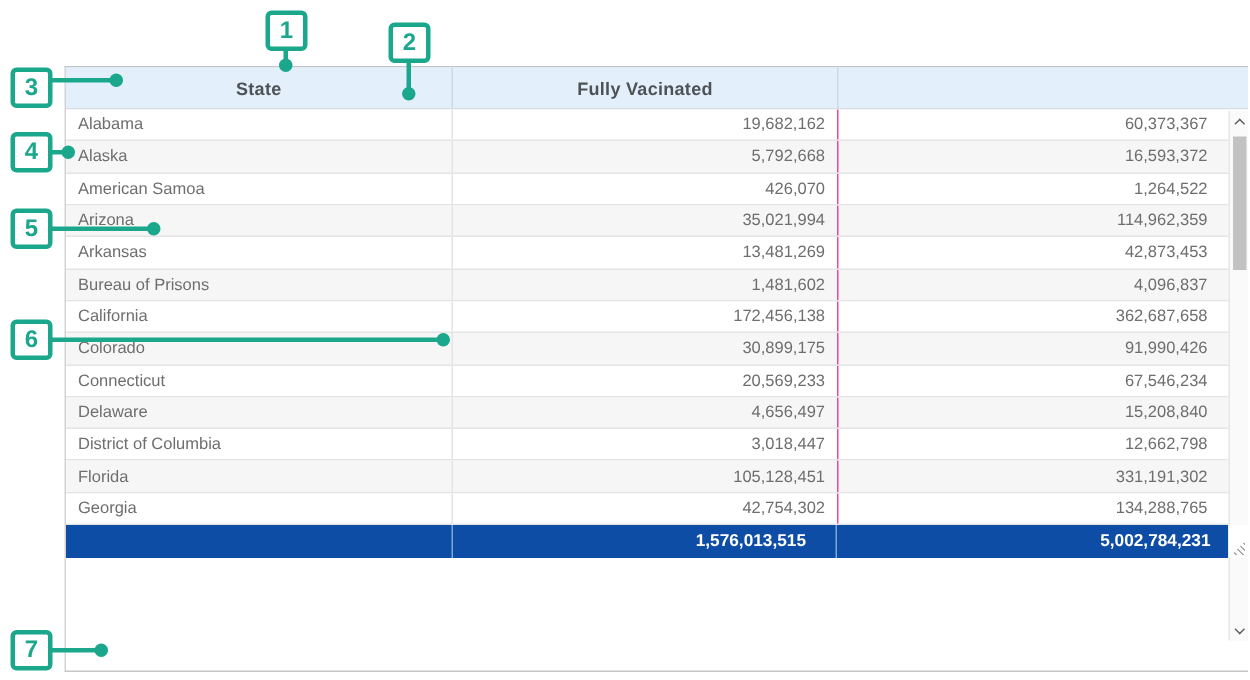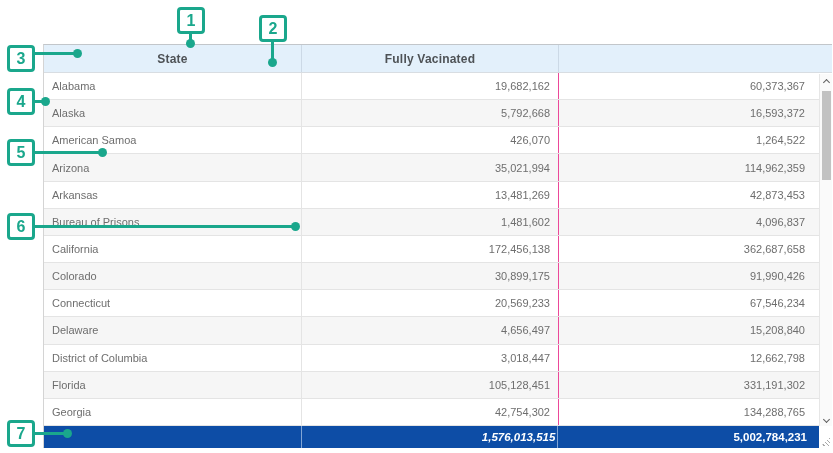--- a/index.html
+++ b/index.html
@@ -12,34 +12,34 @@
     border-top: 1px solid #c2c6ca; border-left: 1px solid #d4d4d4;
     border-bottom: 1px solid #c6c6c6; background: #fff; }
   .thead { display: flex; height: 28px; background: #e3f0fb; border-bottom: 1px solid #d8dde2; }
   .th { display: flex; align-items: center; justify-content: center;
     font-size: 12px; font-weight: 700; color: #4e5256; letter-spacing: .2px;
     border-right: 1px solid #ccd9e6; }
   .th.c1 { width: 258px; }
   .th.c2 { width: 257px; }
   .th.c3 { flex: 1; border-right: none; }
 
-  .tbody { display: flex; flex-direction: column; height: 353px; }
+  .tbody { display: flex; flex-direction: column; height: 277px; }
   .tr { flex: 1; display: flex; background: #fff; border-bottom: 1px solid #e4e4e4; }
   .tr.alt { background: #f6f6f6; }
   .td { display: flex; align-items: center; font-size: 11px; color: #6e6e6e; }
   .td.state { width: 258px; padding-left: 8px; border-right: 1px solid #e4e4e4; }
   .td.num  { width: 257px; justify-content: flex-end; padding-right: 8px; border-right: 1px solid #ec4899; }
   .td.num.last { flex: 1; padding-right: 27px; border-right: none; }
 
   
   .totalrow { display: flex; height: 22px; }
   .totalrow .tcell { background: #0d4da6; display: flex; align-items: center; }
   .tcell.t1 { width: 258px; border-right: 1px solid rgba(225,238,252,.55); }
-  .tcell.t2 { width: 257px; justify-content: flex-end; padding-right: 2px;
-    border-right: 1px solid rgba(225,238,252,.55); font-style: italic; }
+  .tcell.t2 { width: 257px; justify-content: flex-end; padding-right: 20px;
+    border-right: 1px solid rgba(225,238,252,.55); }
   .tcell.t3 { width: 261px; justify-content: flex-end; padding-right: 12px; }
   .tcell.num { color: #ffffff; font-weight: 700; font-size: 11.5px; }
   .corner { width: 13px; background: #fff; position: relative; }
   .grip { position: absolute; right: 2px; bottom: 2px; width: 9px; height: 9px;
     background: repeating-linear-gradient(45deg, transparent 0 2px, #a9a9a9 2px 3px);
     clip-path: polygon(100% 0, 100% 100%, 0 100%); }
 
   
   .scrollbar { position: absolute; top: 29px; right: 0; width: 13px; height: 353px;
     background: #fafafa; border-left: 1px solid #e6e6e6; }

